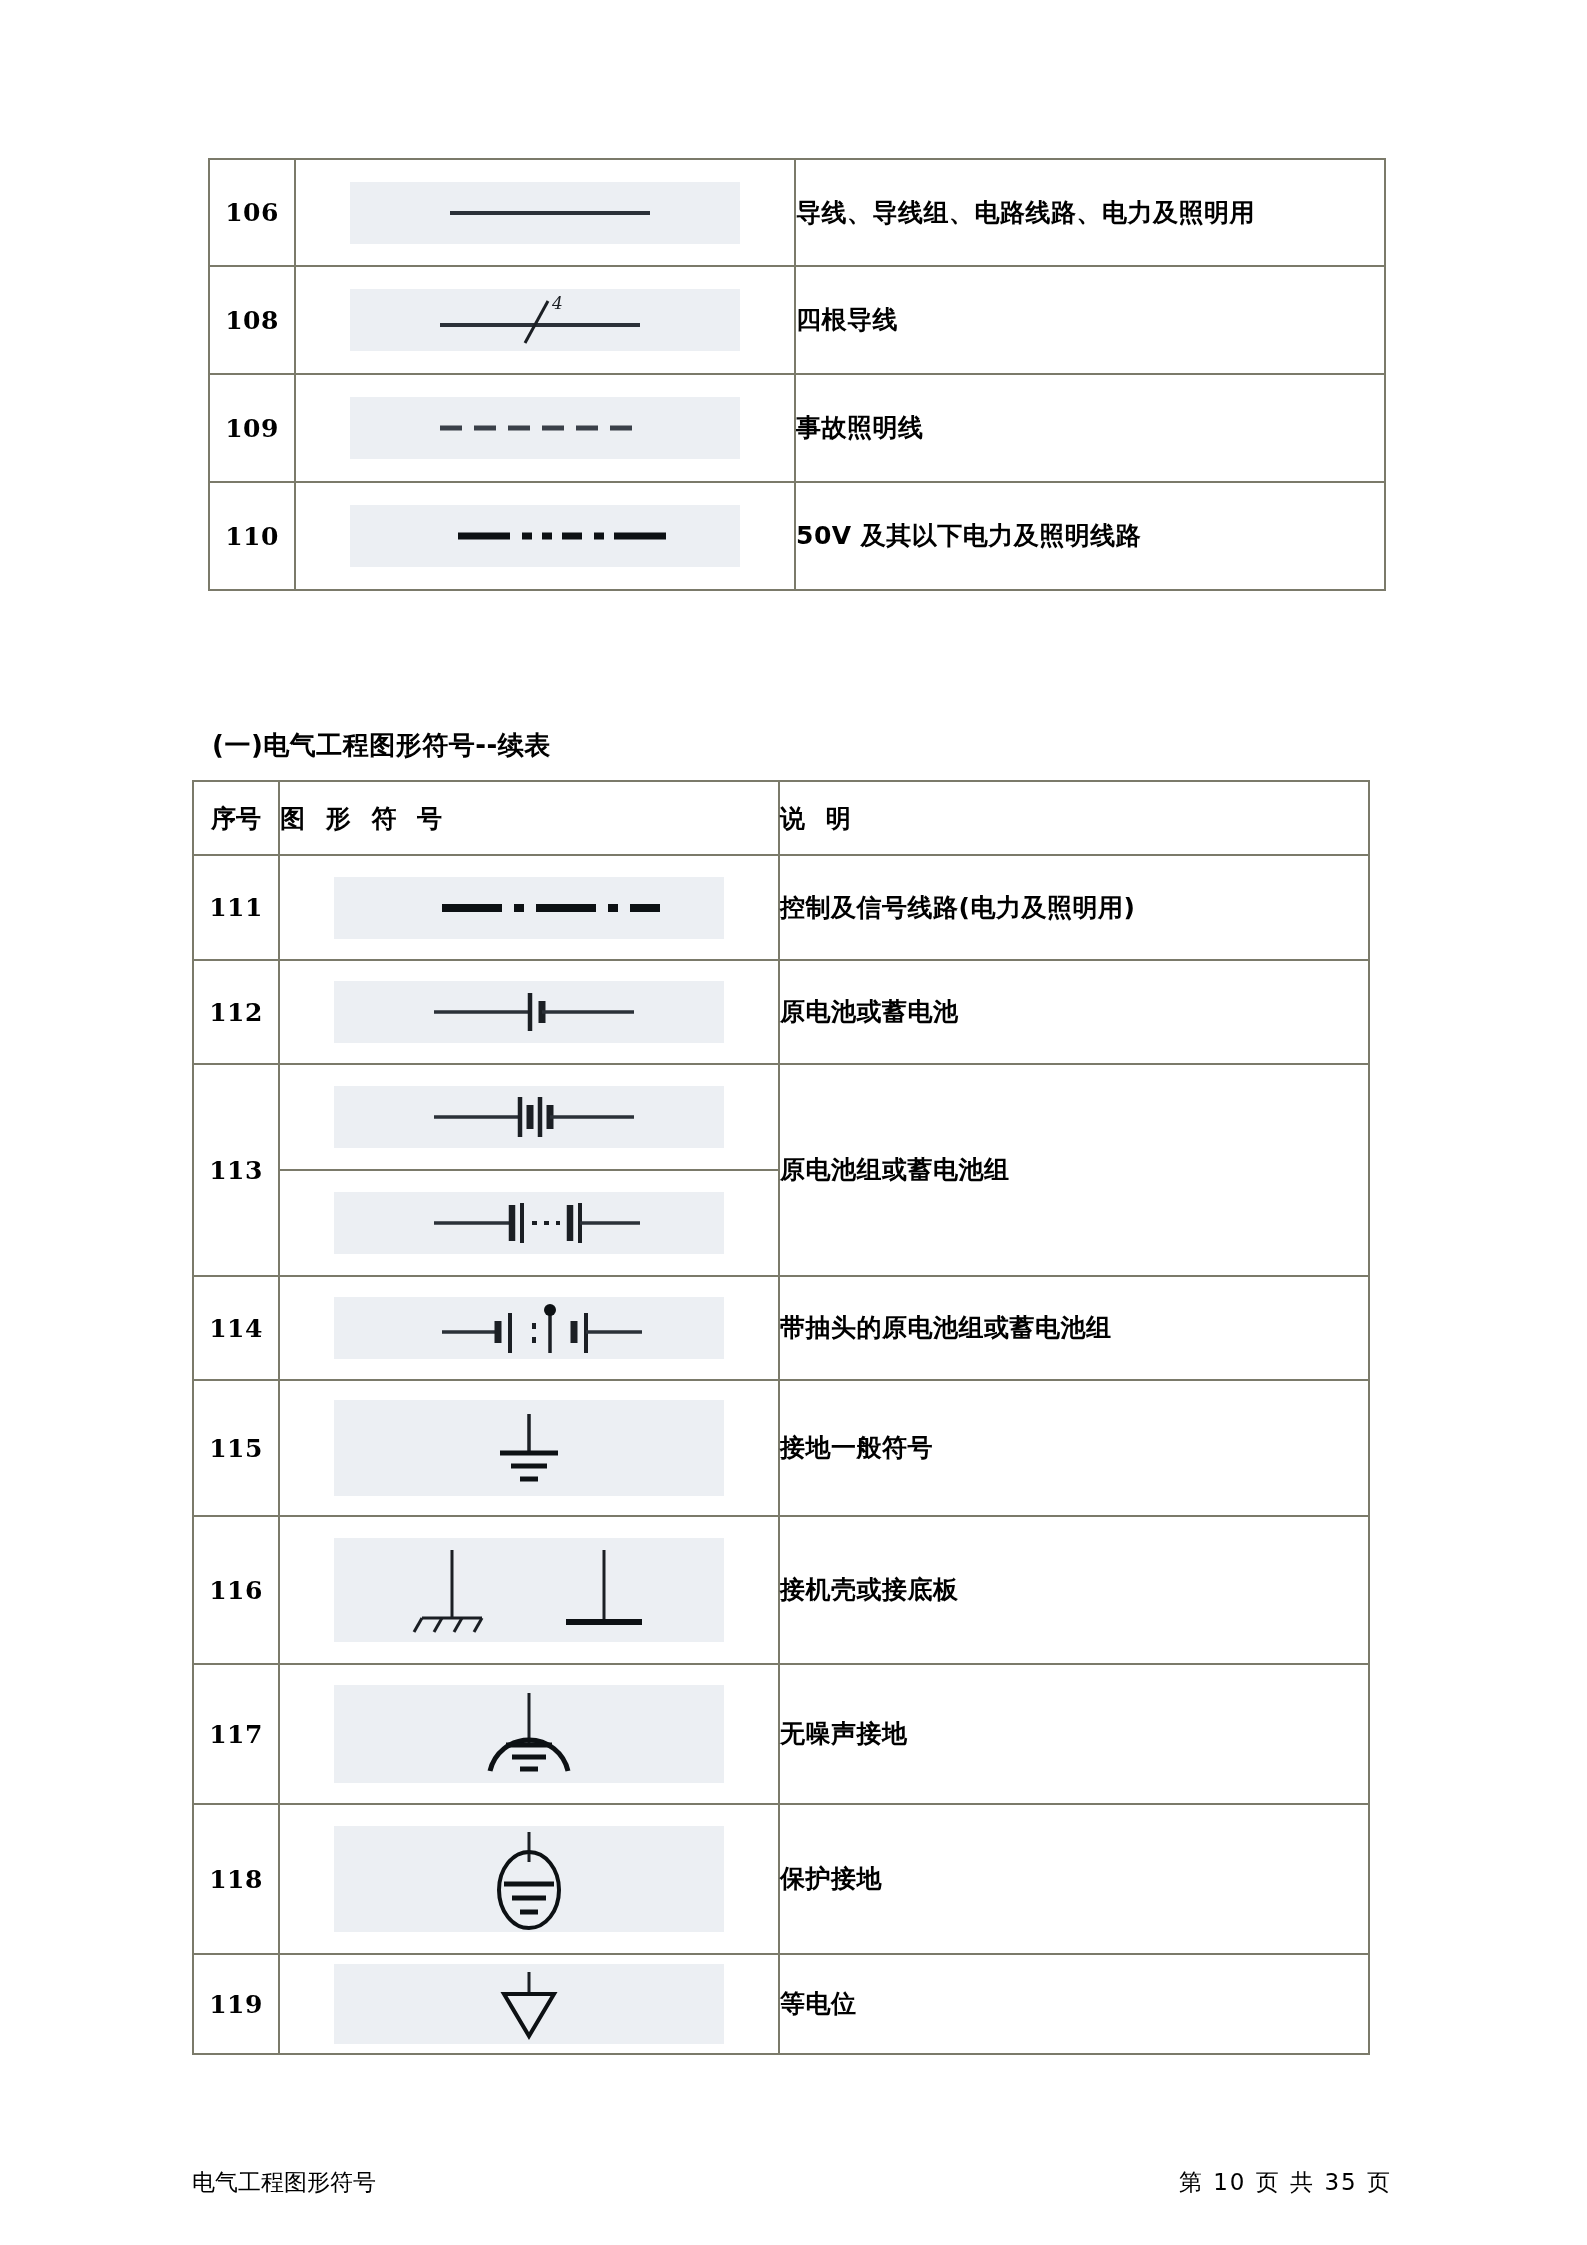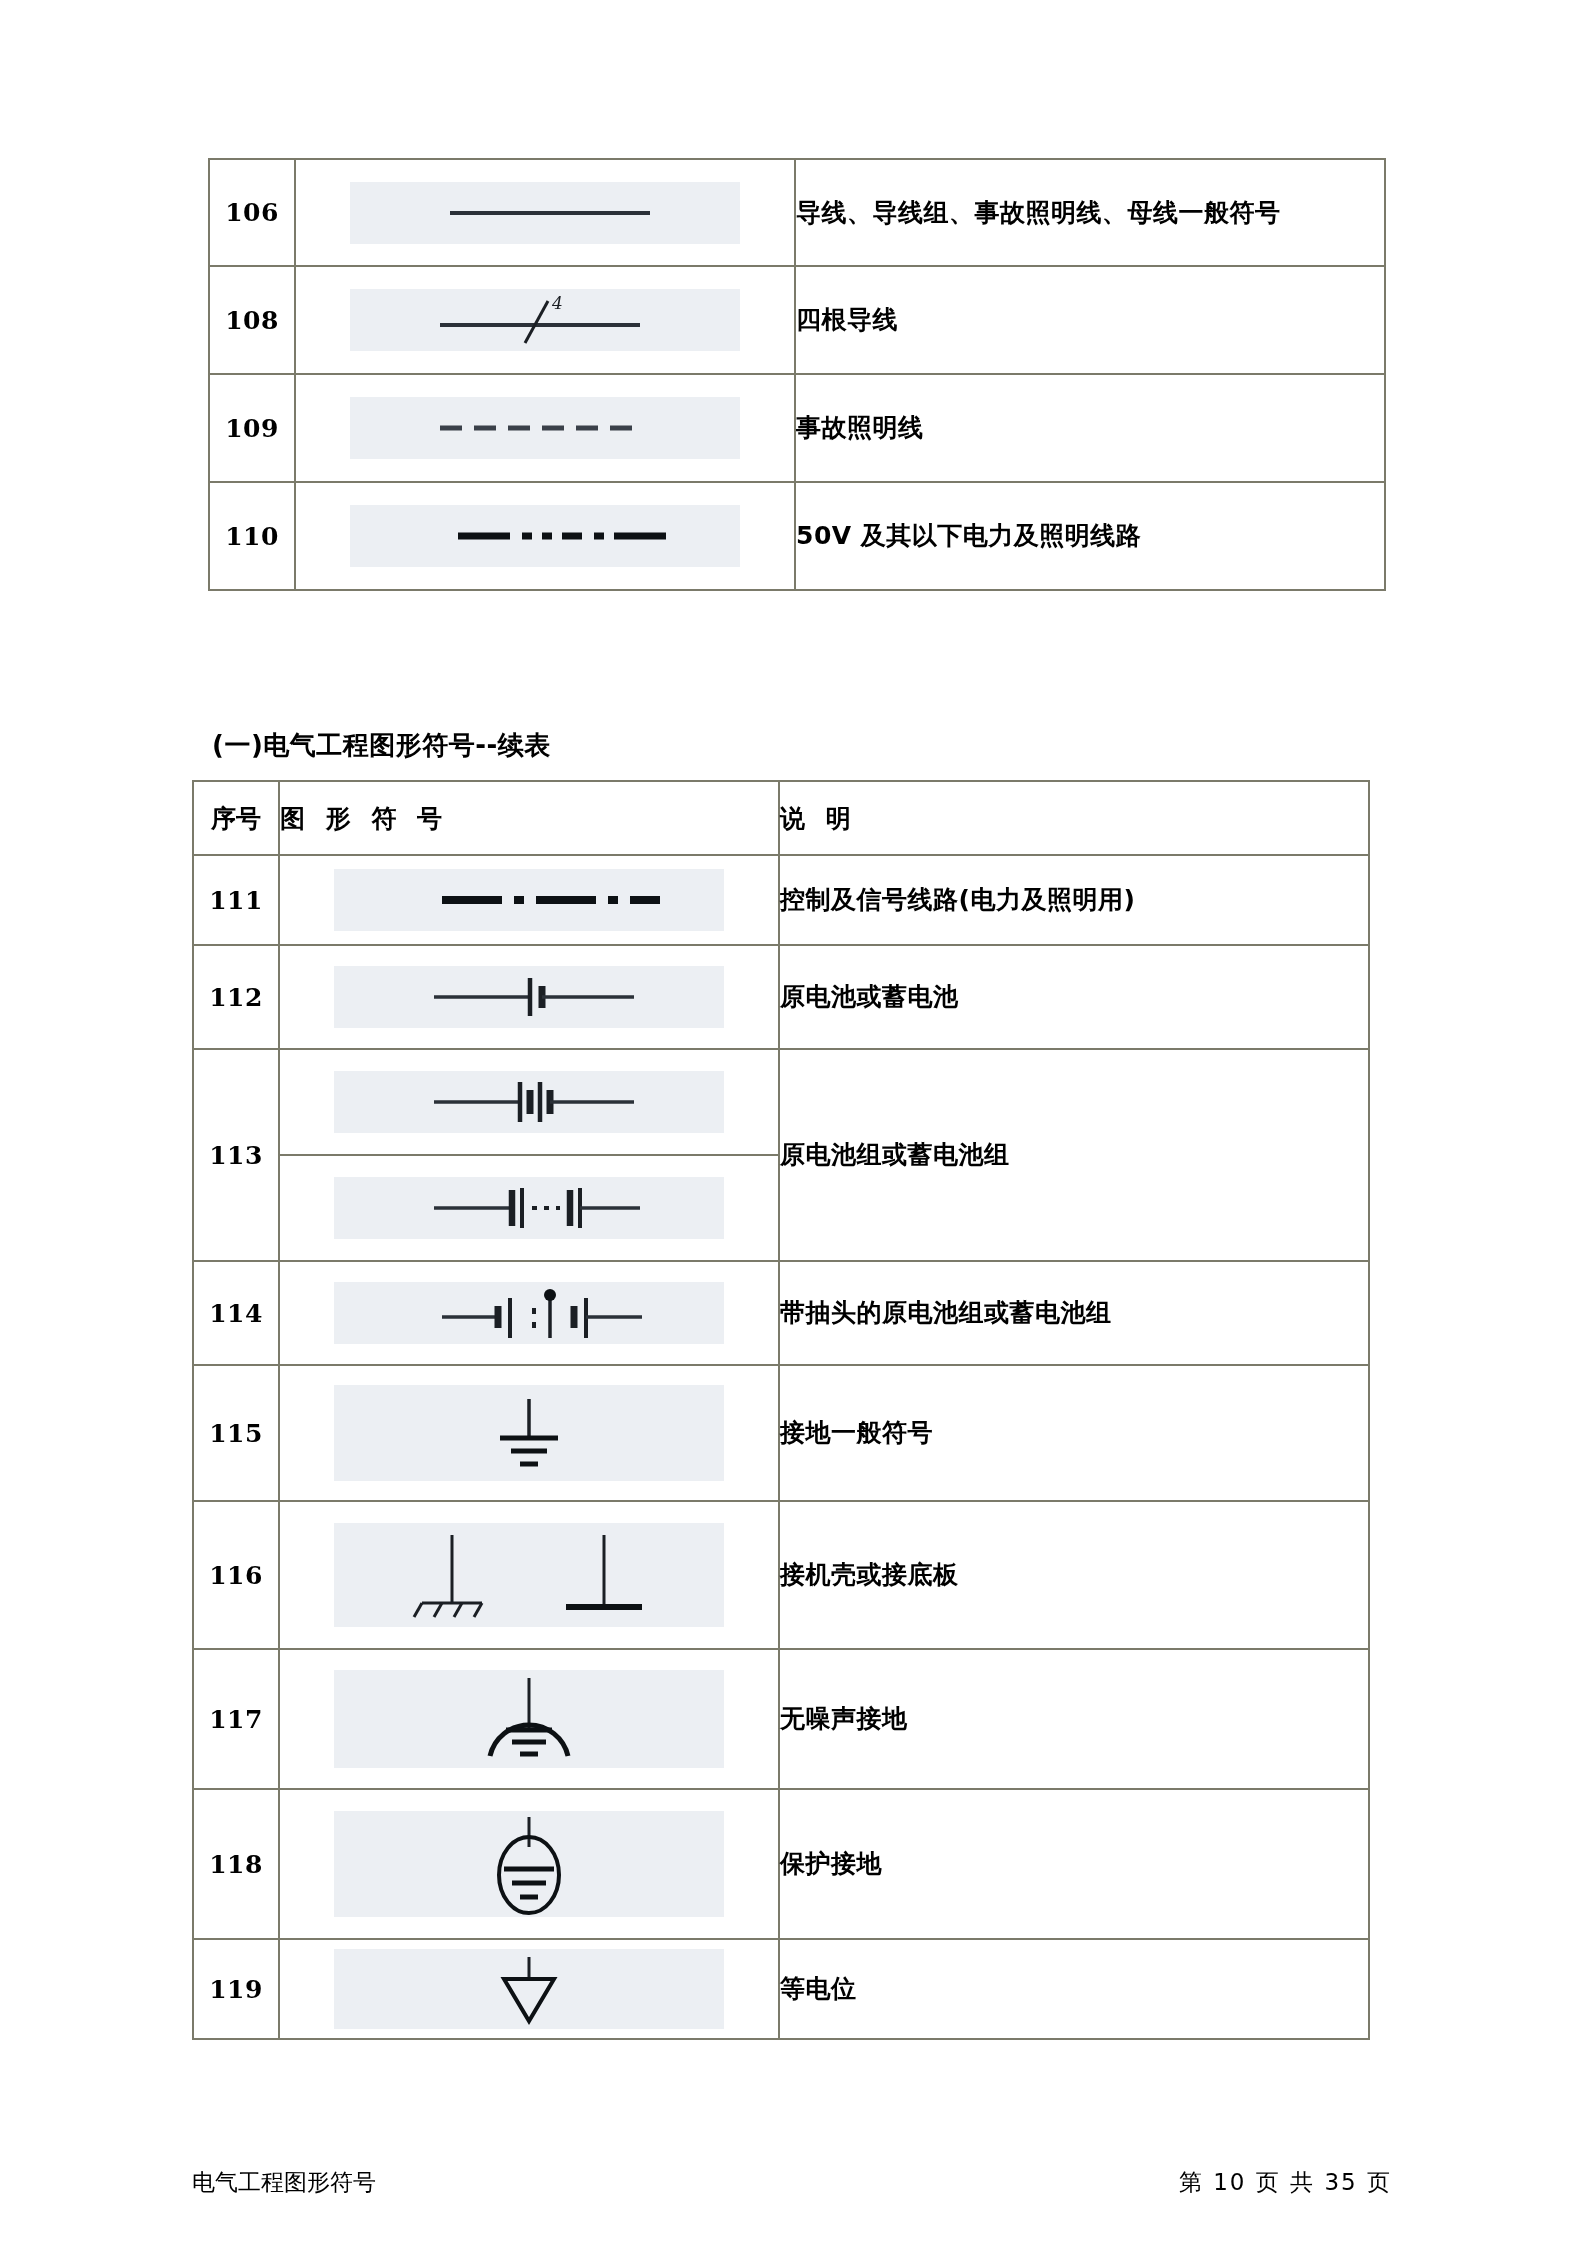--- a/index.html
+++ b/index.html
@@ -121,21 +121,21 @@
 
       <tr style="height:107px;">
         <td class="cell-no">106</td>
         <td class="cell-sym">
           <div class="art" style="height:62px;">
             <svg class="sym" width="390" height="62" viewBox="0 0 390 62">
               <line x1="100" y1="31" x2="300" y2="31" stroke="#2b3138" stroke-width="4"></line>
             </svg>
           </div>
         </td>
-        <td class="cell-desc">导线、导线组、事故照明线、母线一般符号</td>
+        <td class="cell-desc">导线、导线组、电路线路、电力及照明用</td>
       </tr>
 
 
       <tr style="height:108px;">
         <td class="cell-no">108</td>
         <td class="cell-sym">
           <div class="art" style="height:62px;">
             <svg class="sym" width="390" height="62" viewBox="0 0 390 62">
               <line x1="90" y1="36" x2="290" y2="36" stroke="#2b3138" stroke-width="4"></line>
               <line x1="175" y1="54" x2="198" y2="12" stroke="#1b1f24" stroke-width="3"></line>
@@ -189,21 +189,21 @@
         <col class="col-desc">
     </colgroup>
     <tbody>
 
       <tr>
         <td class="hdr-no">序号</td>
         <td class="hdr-sym">图 形 符 号</td>
         <td class="hdr-desc">说  明</td>
       </tr>
 
-      <tr style="height:90px;">
+      <tr style="height:105px;">
         <td class="cell-no">111</td>
         <td class="cell-sym">
           <div class="art" style="height:62px;">
             <svg class="sym" width="390" height="62" viewBox="0 0 390 62">
               <g stroke="#0d1114" stroke-width="8" stroke-linecap="butt">
                 <line x1="108" y1="31" x2="168" y2="31"></line>
                 <line x1="180" y1="31" x2="190" y2="31"></line>
                 <line x1="202" y1="31" x2="262" y2="31"></line>
                 <line x1="274" y1="31" x2="284" y2="31"></line>
                 <line x1="296" y1="31" x2="326" y2="31"></line>

